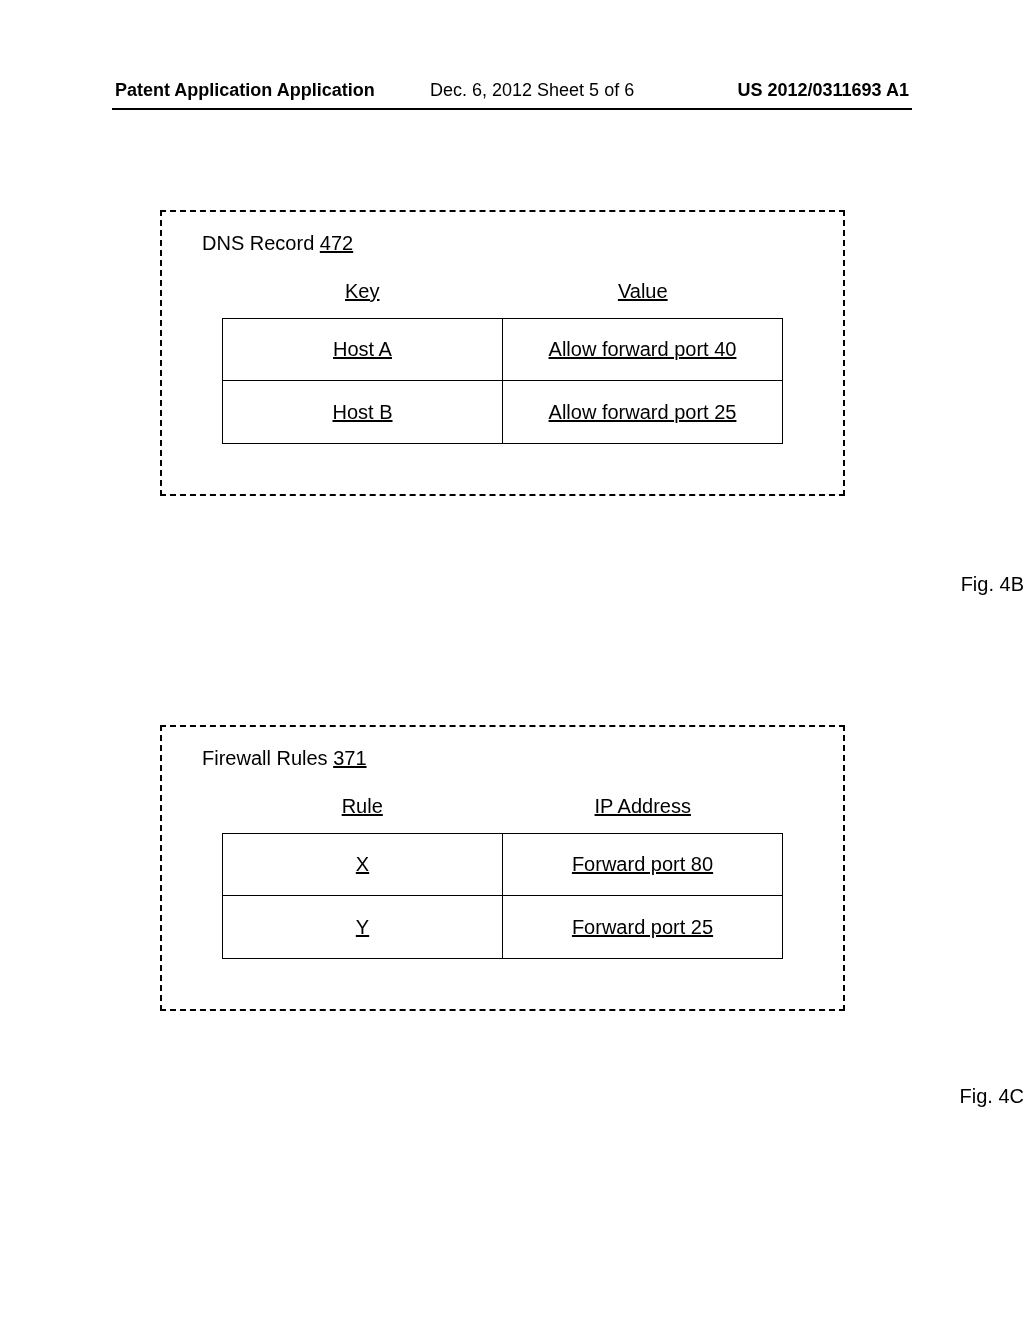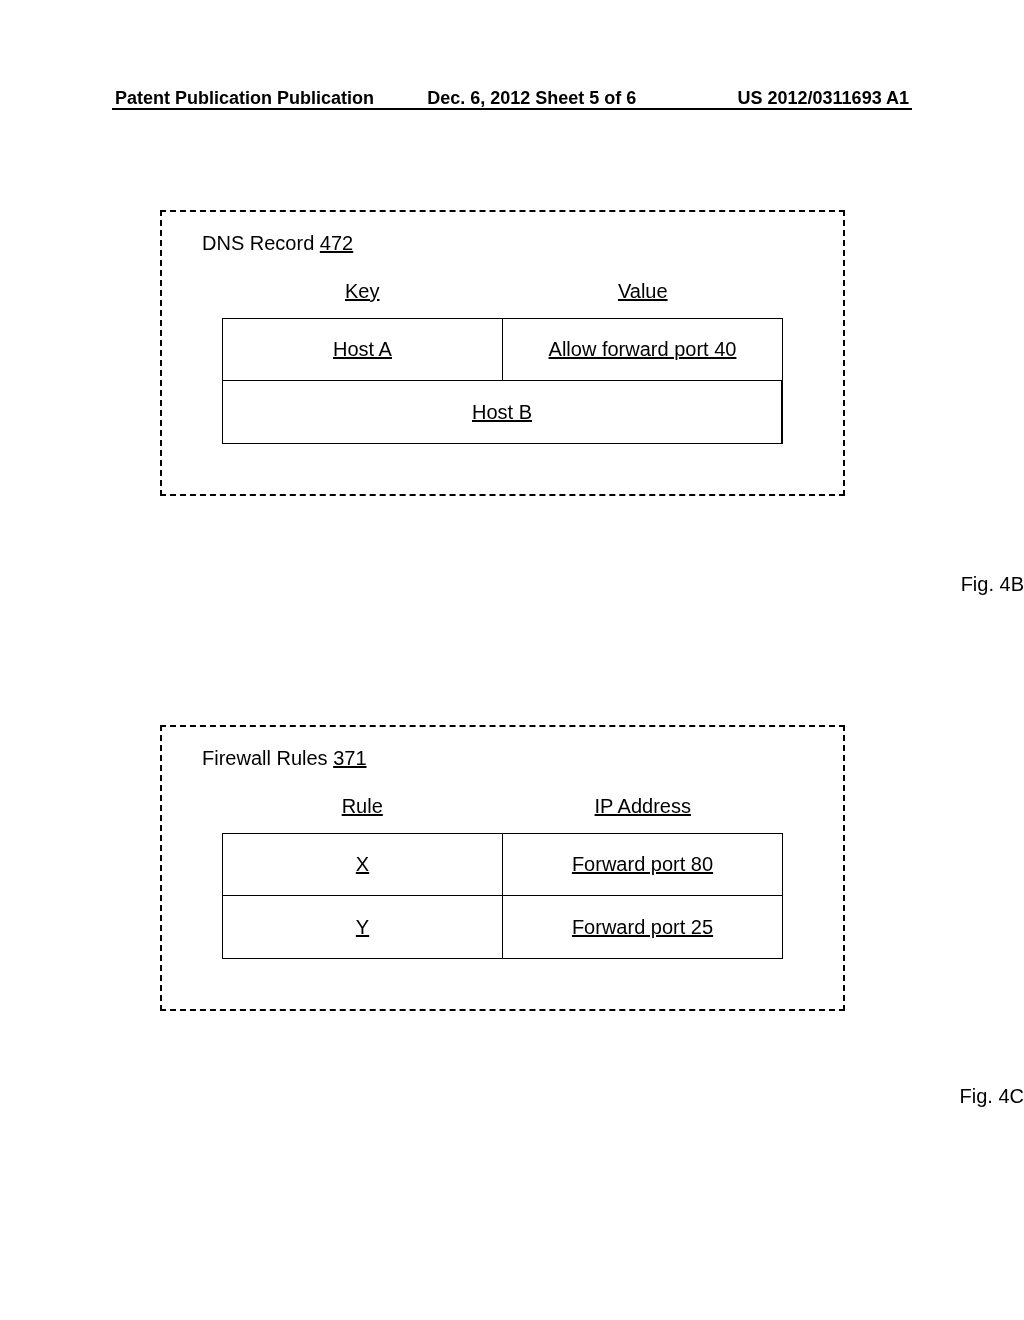--- a/index.html
+++ b/index.html
@@ -22,22 +22,21 @@
       padding: 0 115px;
       display: flex;
       justify-content: space-between;
       align-items: baseline;
       font-size: 18px;
     }
     .header-left {
       font-weight: bold;
     }
     .header-center {
-      font-weight: bold;
-      margin-top: 8px;
+      font-weight: normal;
     }
     .header-right {
       font-weight: bold;
       margin-left: 48px;
     }
     .header-divider {
       position: absolute;
       top: 108px;
       left: 112px;
       right: 112px;
@@ -108,21 +107,21 @@
       top: 573px;
     }
     .caption2 {
       top: 1085px;
     }
   </style>
 </head>
 <body>
 
 <div class="header">
-  <span class="header-left">Patent Publication Publication</span>
+  <span class="header-left">Patent Application Application</span>
   <span class="header-center">Dec. 6, 2012  Sheet 5 of 6</span>
   <span class="header-right">US 2012/0311693 A1</span>
 </div>
 <div class="header-divider"></div>
 
 <div class="diagram-box box1">
   <div class="box-title">
     <span>DNS Record </span><span class="box-title-number">472</span>
   </div>
   <div class="table-container">
@@ -130,20 +129,21 @@
       <div class="table-header">Key</div>
       <div class="table-header">Value</div>
     </div>
     <div class="table-body">
       <div class="table-row">
         <div class="table-cell">Host A</div>
         <div class="table-cell">Allow forward port 40</div>
       </div>
       <div class="table-row">
         <div class="table-cell">Host B</div>
+        <div class="table-cell">Allow forward port 25</div>
       </div>
     </div>
   </div>
 </div>
 
 <div class="figure-caption caption1">Fig. 4B</div>
 
 <div class="diagram-box box2">
   <div class="box-title">
     <span>Firewall Rules </span><span class="box-title-number">371</span>

